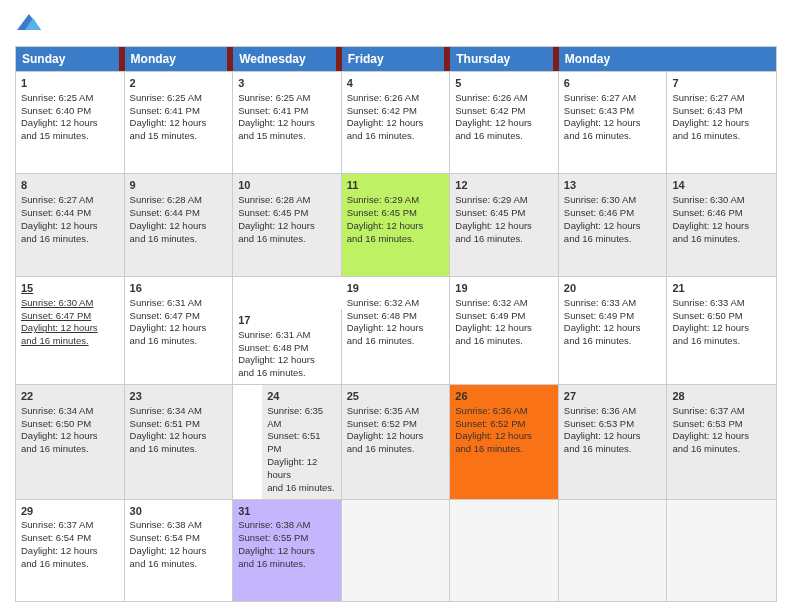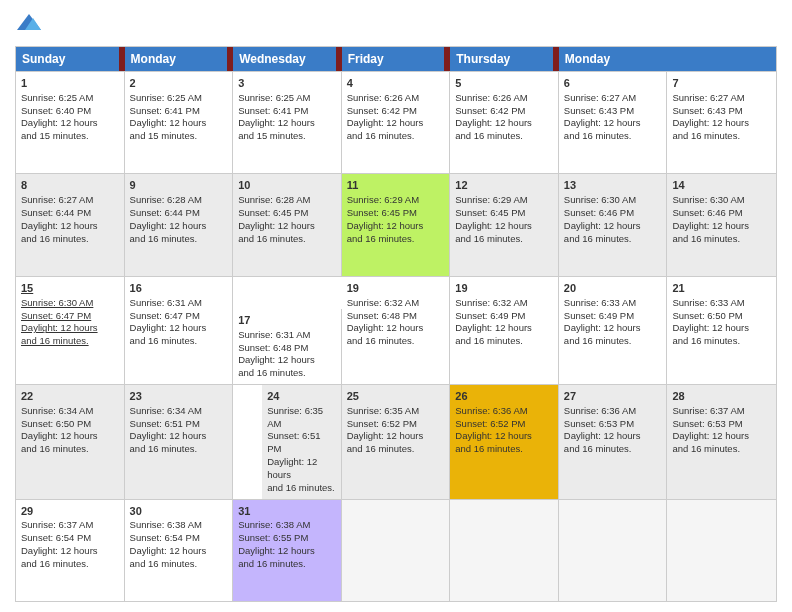--- a/index.html
+++ b/index.html
@@ -151,21 +151,21 @@
           <div class="cal-cell" style="background: rgb(255, 255, 255);"><span class="day-num">19</span><span>Sunrise: 6:32 AM</span><br><span>Sunset: 6:48 PM</span><br><span>Daylight: 12 hours</span><br><span>and 16 minutes.</span></div>
           <div class="cal-cell" style="background: rgb(255, 255, 255);"><span class="day-num">19</span><span>Sunrise: 6:32 AM</span><br><span>Sunset: 6:49 PM</span><br><span>Daylight: 12 hours</span><br><span>and 16 minutes.</span></div>
           <div class="cal-cell" style="background: rgb(255, 255, 255);"><span class="day-num">20</span><span>Sunrise: 6:33 AM</span><br><span>Sunset: 6:49 PM</span><br><span>Daylight: 12 hours</span><br><span>and 16 minutes.</span></div>
           <div class="cal-cell" style="background: rgb(255, 255, 255);"><span class="day-num">21</span><span>Sunrise: 6:33 AM</span><br><span>Sunset: 6:50 PM</span><br><span>Daylight: 12 hours</span><br><span>and 16 minutes.</span></div>
         </div>
         <div class="cal-row">
           <div class="cal-cell" style="background: rgb(235, 235, 235);"><span class="day-num">22</span><span>Sunrise: 6:34 AM</span><br><span>Sunset: 6:50 PM</span><br><span>Daylight: 12 hours</span><br><span>and 16 minutes.</span></div>
           <div class="cal-cell" style="background: rgb(235, 235, 235);"><span class="day-num">23</span><span>Sunrise: 6:34 AM</span><br><span>Sunset: 6:51 PM</span><br><span>Daylight: 12 hours</span><br><span>and 16 minutes.</span></div>
           <div class="cal-cell" style="background: rgb(235, 235, 235); margin-left: 29px;"><span class="day-num">24</span><span>Sunrise: 6:35 AM</span><br><span>Sunset: 6:51 PM</span><br><span>Daylight: 12 hours</span><br><span>and 16 minutes.</span></div>
           <div class="cal-cell" style="background: rgb(235, 235, 235);"><span class="day-num">25</span><span>Sunrise: 6:35 AM</span><br><span>Sunset: 6:52 PM</span><br><span>Daylight: 12 hours</span><br><span>and 16 minutes.</span></div>
-          <div class="cal-cell" style="background: #eab308;"><span class="day-num">26</span><span>Sunrise: 6:36 AM</span><br><span>Sunset: 6:52 PM</span><br><span>Daylight: 12 hours</span><br><span>and 16 minutes.</span></div>
+          <div class="cal-cell" style="background: #f97316;"><span class="day-num">26</span><span>Sunrise: 6:36 AM</span><br><span>Sunset: 6:52 PM</span><br><span>Daylight: 12 hours</span><br><span>and 16 minutes.</span></div>
           <div class="cal-cell" style="background: rgb(235, 235, 235);"><span class="day-num">27</span><span>Sunrise: 6:36 AM</span><br><span>Sunset: 6:53 PM</span><br><span>Daylight: 12 hours</span><br><span>and 16 minutes.</span></div>
           <div class="cal-cell" style="background: rgb(235, 235, 235);"><span class="day-num">28</span><span>Sunrise: 6:37 AM</span><br><span>Sunset: 6:53 PM</span><br><span>Daylight: 12 hours</span><br><span>and 16 minutes.</span></div>
         </div>
         <div class="cal-row">
           <div class="cal-cell" style="background: rgb(255, 255, 255);"><span class="day-num">29</span><span>Sunrise: 6:37 AM</span><br><span>Sunset: 6:54 PM</span><br><span>Daylight: 12 hours</span><br><span>and 16 minutes.</span></div>
           <div class="cal-cell" style="background: rgb(255, 255, 255);"><span class="day-num">30</span><span>Sunrise: 6:38 AM</span><br><span>Sunset: 6:54 PM</span><br><span>Daylight: 12 hours</span><br><span>and 16 minutes.</span></div>
           <div class="cal-cell" style="background: #c4b5fd;"><span class="day-num">31</span><span>Sunrise: 6:38 AM</span><br><span>Sunset: 6:55 PM</span><br><span>Daylight: 12 hours</span><br><span>and 16 minutes.</span></div>
           <div class="cal-cell empty" style="background: rgb(245, 245, 245);"></div>
           <div class="cal-cell empty" style="background: rgb(245, 245, 245);"></div>
           <div class="cal-cell empty" style="background: rgb(245, 245, 245);"></div>

